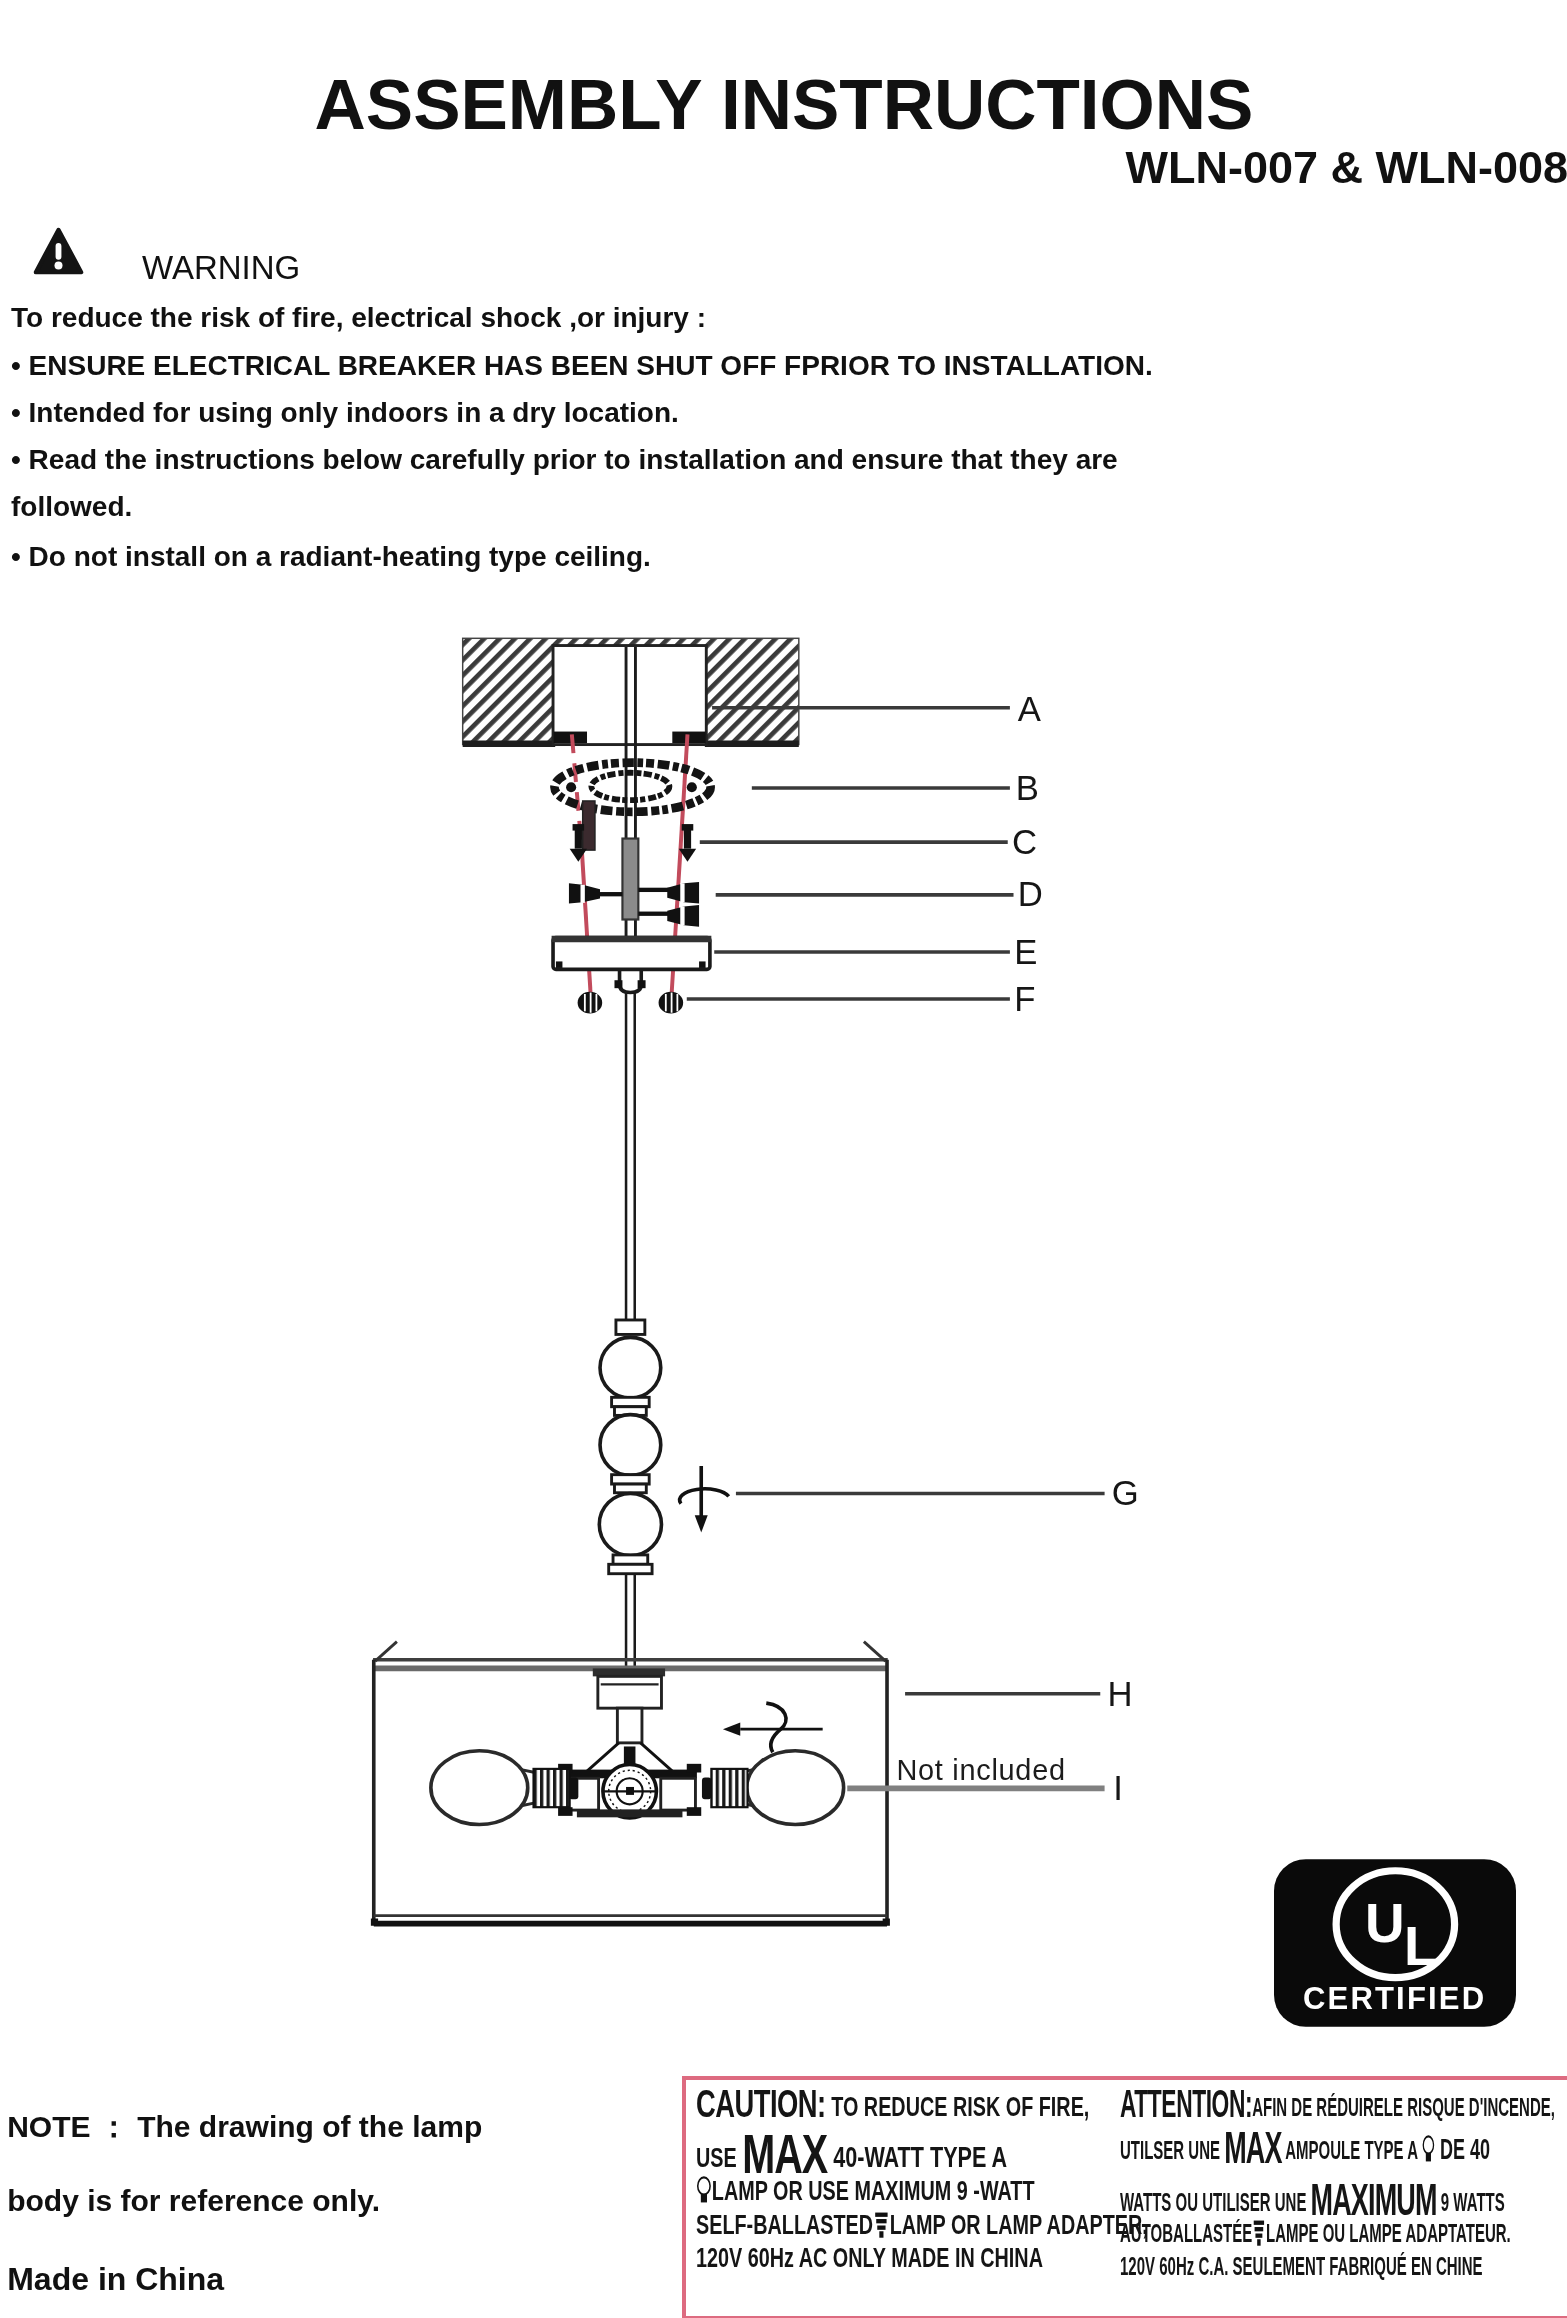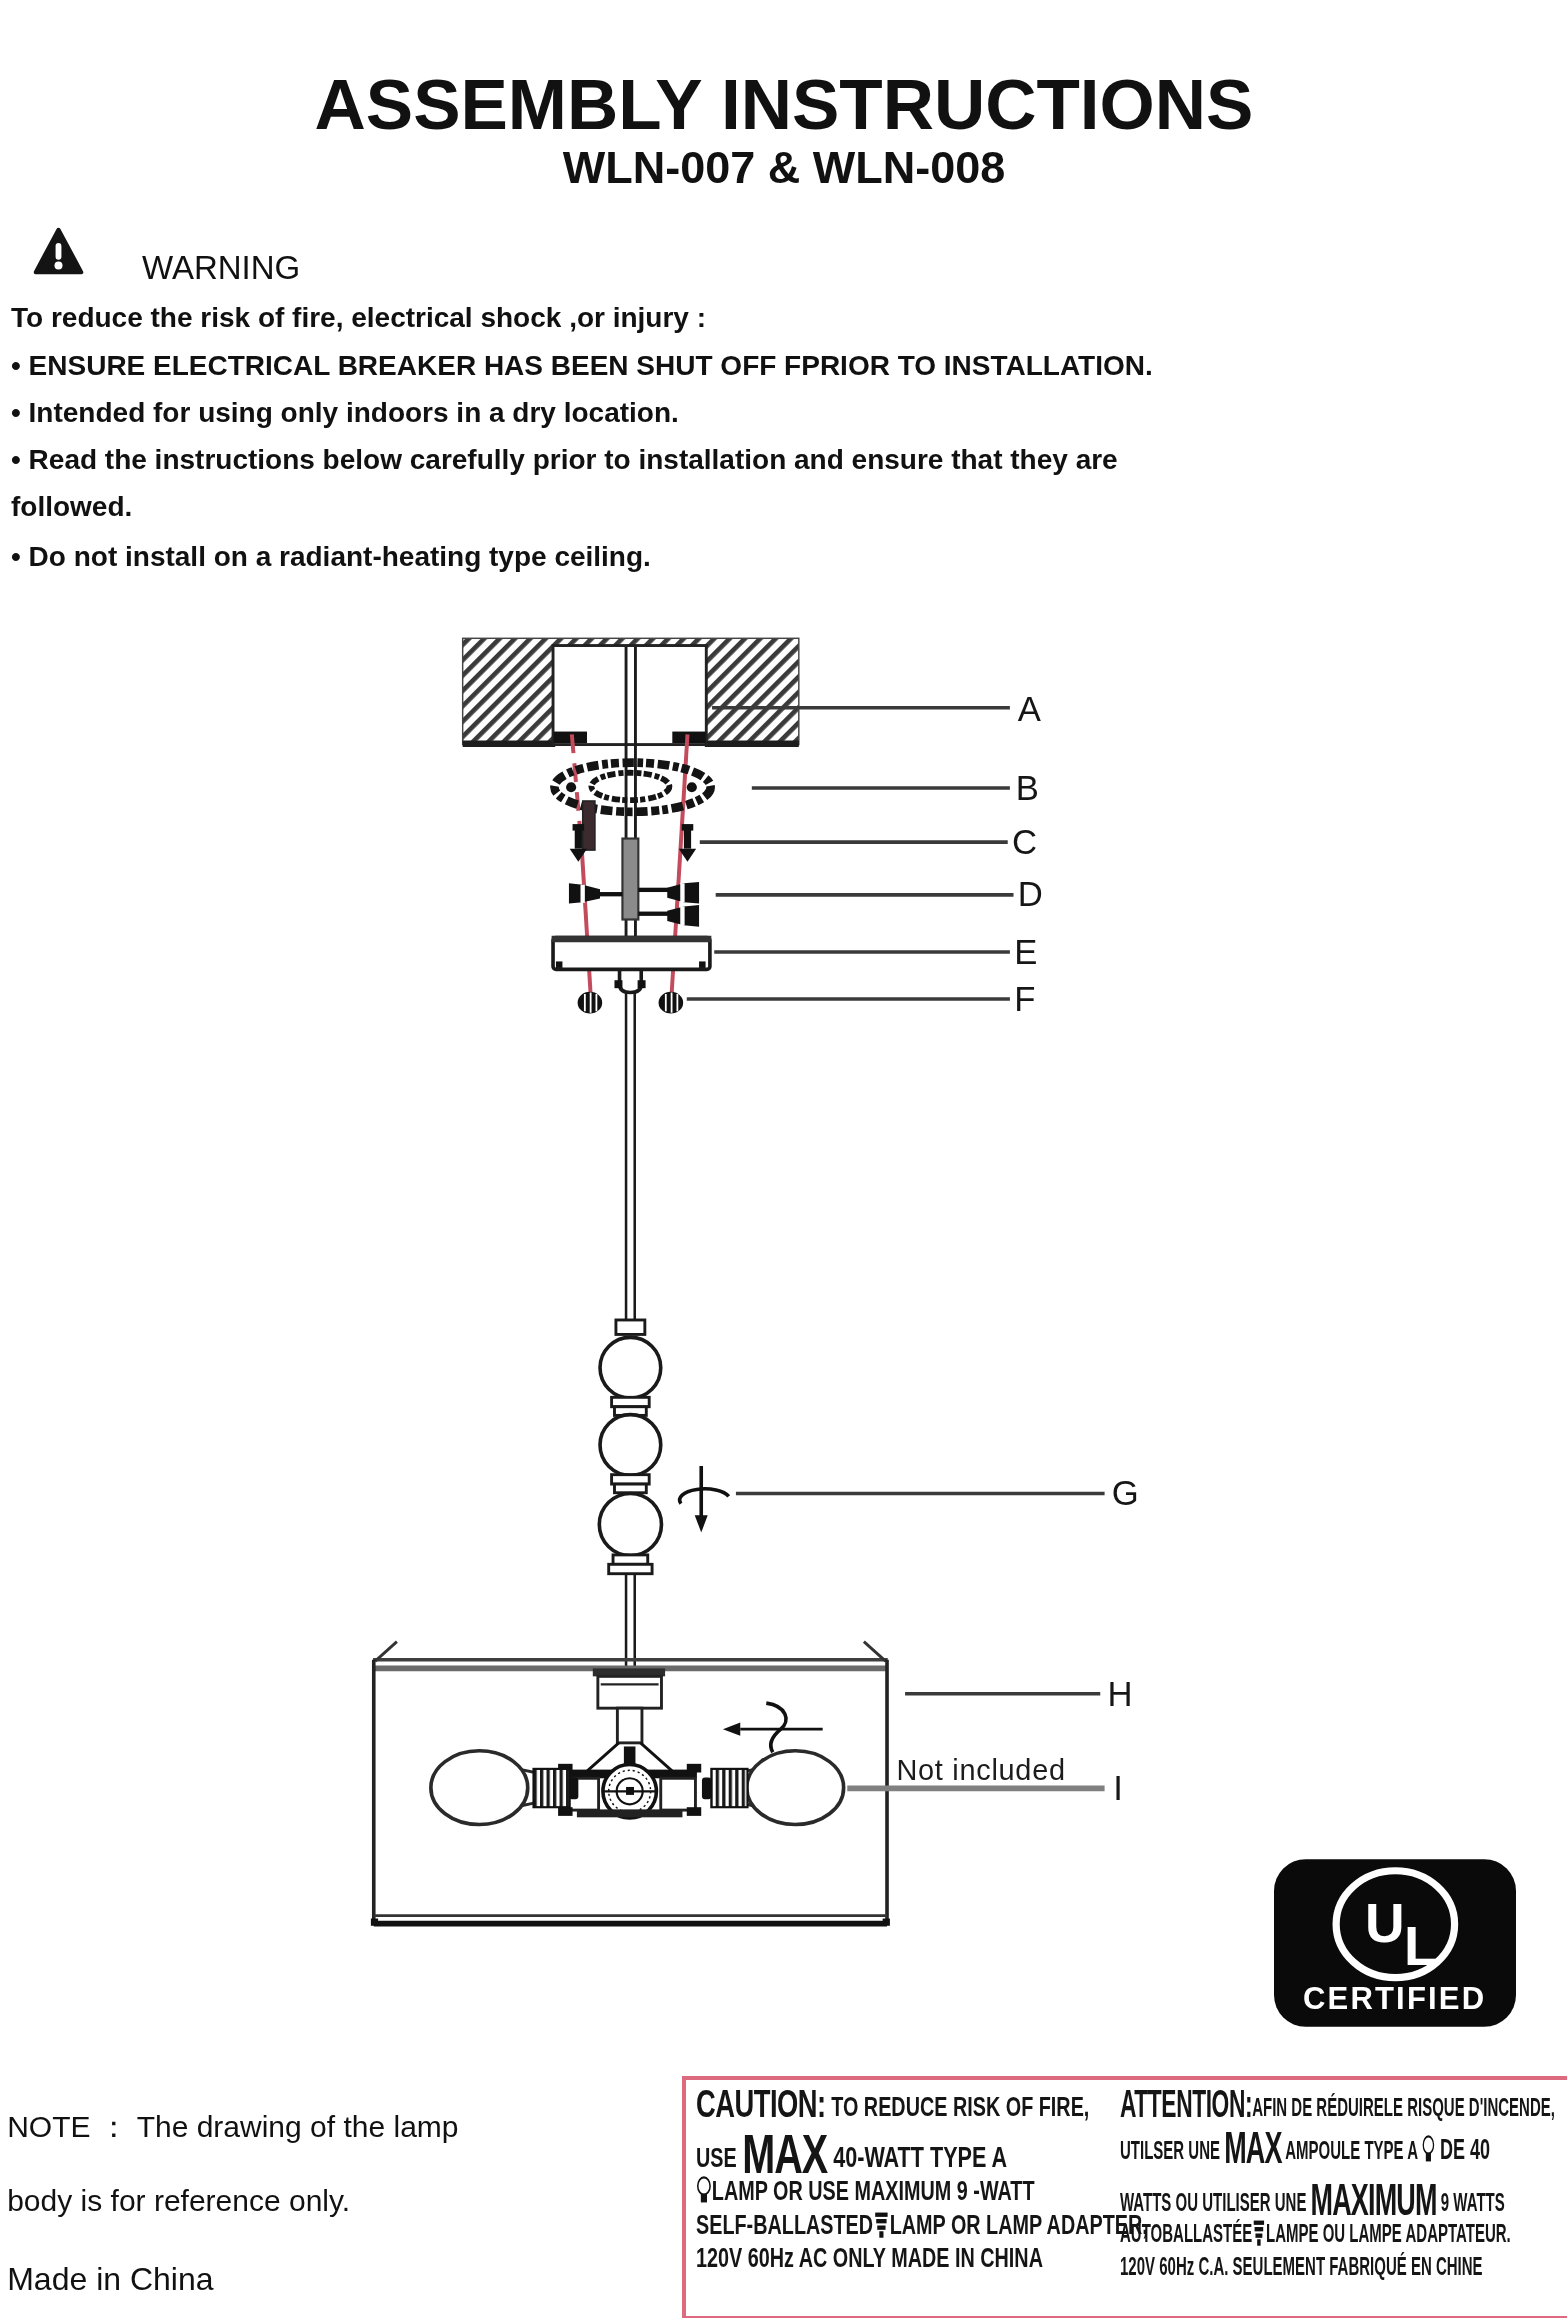--- a/index.html
+++ b/index.html
@@ -1,22 +1,22 @@
 <!DOCTYPE html>
 <html style="font-size:11.6px"><head>
 <meta charset="utf-8">
 <style>
   html,body{margin:0;padding:0;background:#ffffff;}
   body{width:1568px;height:2319px;position:relative;font-family:"Liberation Sans",sans-serif;color:#111;overflow:hidden;}
   .abs{position:absolute;}
   .ttl{left:0;right:0;top:16px;text-align:center;font-size:71px;font-weight:bold;letter-spacing:0px;margin-top:48px;}
-  .sub{left:0;right:0;top:142px;text-align:center;font-size:45px;font-weight:bold;}
+  .sub{left:0;right:0;top:142px;text-align:right;font-size:45px;font-weight:bold;}
   .warnhead{left:142px;top:249px;font-size:33px;font-weight:normal;}
   .body-line{left:11px;font-size:28px;font-weight:bold;white-space:nowrap;}
-  .note-line{left:7.2px;font-size:30px;font-weight:normal;white-space:nowrap;}
+  .note-line{left:7.2px;font-size:30px;font-weight:bold;white-space:nowrap;}
   
   .caution{left:682px;top:2076px;width:883px;height:236px;border:4.3px solid #dd6b80;background:#fff;}
   .cline{position:absolute;white-space:nowrap;transform-origin:left top;font-weight:bold;color:#151515;}
   .en .cline{transform:scaleX(0.72);}
   .fr .cline{transform:scaleX(0.60);}
   .col{position:absolute;top:0;height:100%;}
   .col.en{left:10px;width:426px;}
   .col.fr{left:434px;width:444px;text-decoration:underline;}
   .bigword{font-size:55px;letter-spacing:-1.4px;vertical-align:-5.8px;}
   .bigword2{font-size:45px;letter-spacing:-1.4px;vertical-align:-4.3px;}

